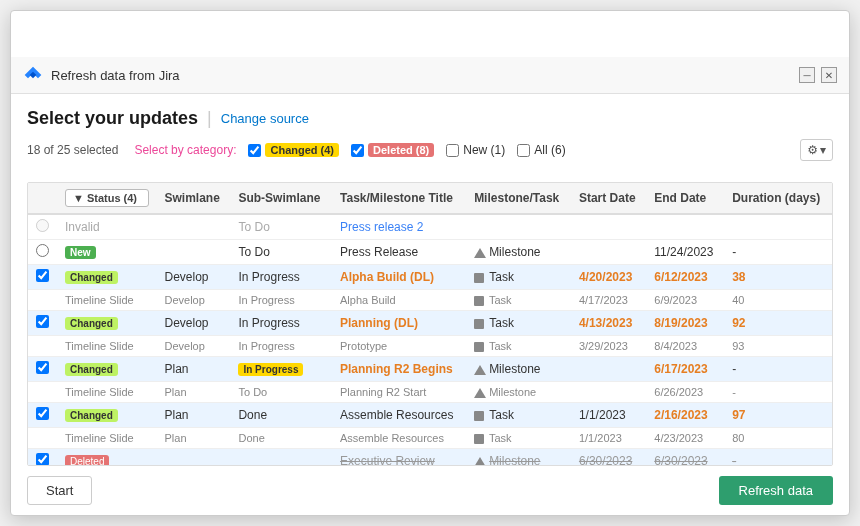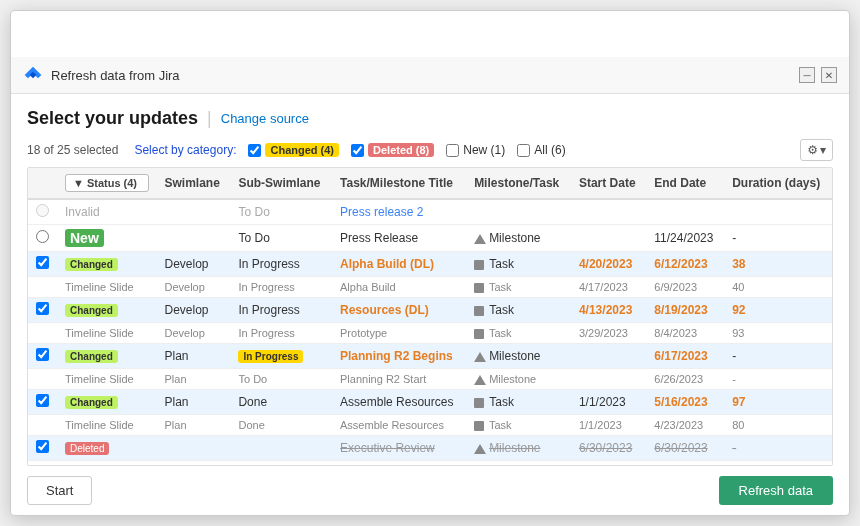--- a/index.html
+++ b/index.html
@@ -9,38 +9,38 @@
     .titlebar-left { display: flex; align-items: center; gap: 8px; }
     .jira-logo { width: 20px; height: 20px; }
     .titlebar-title { font-size: 13px; font-weight: 500; color: #333; }
     .titlebar-controls { display: flex; gap: 6px; }
     .wincmd { width: 16px; height: 16px; border: 1px solid #999; background: #f0f0f0; cursor: pointer; display: flex; align-items: center; justify-content: center; font-size: 10px; color: #555; }
     .content { flex: 1; display: flex; flex-direction: column; padding: 14px 16px 10px; overflow: hidden; }
     .header-row { display: flex; align-items: center; gap: 5px; margin-bottom: 10px; }
     .dialog-heading { font-size: 18px; font-weight: 600; color: #1a1a1a; }
     .divider { color: #ccc; font-size: 18px; margin: 0 4px; }
     .change-source { color: #0077cc; text-decoration: none; font-size: 13px; cursor: pointer; }
-    .toolbar { display: flex; align-items: center; gap: 12px; margin-bottom: 6px; flex-wrap: wrap; }
+    .toolbar { display: flex; align-items: center; gap: 12px; margin-bottom: 21px; flex-wrap: wrap; }
     .selection-count { font-size: 12px; color: #555; margin-right: 4px; }
-    .category-label { font-size: 12px; color: #1d4ed8; }
+    .category-label { font-size: 12px; color: #ec4899; }
     .category-item { display: flex; align-items: center; gap: 4px; font-size: 12px; color: #333; cursor: pointer; }
     .category-item input[type="checkbox"] { cursor: pointer; margin: 0; }
     .badge-changed { background: #ffd700; color: #333; font-size: 11px; font-weight: 600; padding: 1px 5px; border-radius: 3px; }
     .badge-deleted { background: #e57373; color: #fff; font-size: 11px; font-weight: 600; padding: 1px 5px; border-radius: 3px; }
     .gear-btn { margin-left: auto; display: flex; align-items: center; gap: 2px; border: 1px solid #ccc; border-radius: 3px; padding: 3px 6px; background: #fff; cursor: pointer; font-size: 12px; color: #555; }
     .table-wrapper { flex: 1; overflow-y: auto; border: 1px solid #ddd; border-radius: 2px; }
     table { width: 100%; border-collapse: collapse; font-size: 12px; }
     thead tr { background: #f5f5f5; border-bottom: 2px solid #ddd; position: sticky; top: 0; }
     thead th { padding: 6px 8px; text-align: left; font-weight: 600; color: #444; white-space: nowrap; font-size: 12px; }
     tbody tr { border-bottom: 1px solid #eee; }
     td { padding: 4px 8px; vertical-align: middle; color: #333; }
     .row-disabled td { color: #aaa; }
     .changed-badge { background: #bef264; color: #333; font-size: 10px; font-weight: 700; padding: 1px 5px; border-radius: 3px; display: inline-block; white-space: nowrap; }
     .deleted-badge { background: #e57373; color: #fff; font-size: 10px; font-weight: 400; padding: 1px 5px; border-radius: 3px; display: inline-block; }
-    .new-badge { background: #4caf50; color: #fff; font-size: 14px; font-weight: 700; padding: 1px 5px; border-radius: 3px; display: inline-block; }
+    .new-badge { background: #4caf50; color: #fff; font-size: 10px; font-weight: 700; padding: 1px 5px; border-radius: 3px; display: inline-block; }
     .inprogress-badge { background: #ffd700; color: #333; font-size: 10px; font-weight: 700; padding: 1px 5px; border-radius: 3px; display: inline-block; }
     .task-title-changed { color: #e67e22; font-weight: 600; }
     .sub-row td { color: #888; font-size: 11px; }
     .highlight-date { color: #e67e22; font-weight: 600; }
     .highlight-num { color: #e67e22; font-weight: 600; margin-top: 21px; }
     .deleted-text { text-decoration: line-through; color: #999; }
     .checkbox-cell { width: 28px; text-align: center; }
     .checkbox-cell input { cursor: pointer; }
     .icon-task { color: #666; margin-right: 2px; display: inline-block; width: 10px; height: 10px; background: #888; border-radius: 1px; vertical-align: middle; }
     .icon-milestone-tri { display: inline-block; width: 0; height: 0; border-left: 6px solid transparent; border-right: 6px solid transparent; border-bottom: 10px solid #888; vertical-align: middle; margin-right: 3px; }
@@ -185,21 +185,21 @@
             <td>40</td>
           </tr>
 
           <tr style="background:#eaf4ff;">
             <td class="checkbox-cell">
               <input type="checkbox" checked="" style="">
             </td>
             <td><span class="changed-badge">Changed</span></td>
             <td>Develop</td>
             <td>In Progress</td>
-            <td><span class="task-title-changed">Resources (DL)</span></td>
+            <td><span class="task-title-changed">Planning (DL)</span></td>
             <td>
               <span class="icon-task"></span> Task
             </td>
             <td><span class="highlight-date">4/13/2023</span></td>
             <td><span class="highlight-date">8/19/2023</span></td>
             <td><span class="highlight-num">92</span></td>
           </tr>
           <tr class="sub-row">
             <td></td>
             <td style="color:#888;font-size:11px;">Timeline Slide</td>
@@ -248,21 +248,21 @@
               <input type="checkbox" checked="" style="">
             </td>
             <td><span class="changed-badge">Changed</span></td>
             <td>Plan</td>
             <td>Done</td>
             <td>Assemble Resources</td>
             <td>
               <span class="icon-task"></span> Task
             </td>
             <td>1/1/2023</td>
-            <td><span class="highlight-date">5/16/2023</span></td>
+            <td><span class="highlight-date">2/16/2023</span></td>
             <td><span class="highlight-num">97</span></td>
           </tr>
           <tr class="sub-row">
             <td></td>
             <td style="color:#888;font-size:11px;">Timeline Slide</td>
             <td>Plan</td>
             <td>Done</td>
             <td>Assemble Resources</td>
             <td>
               <span class="icon-task"></span> Task

